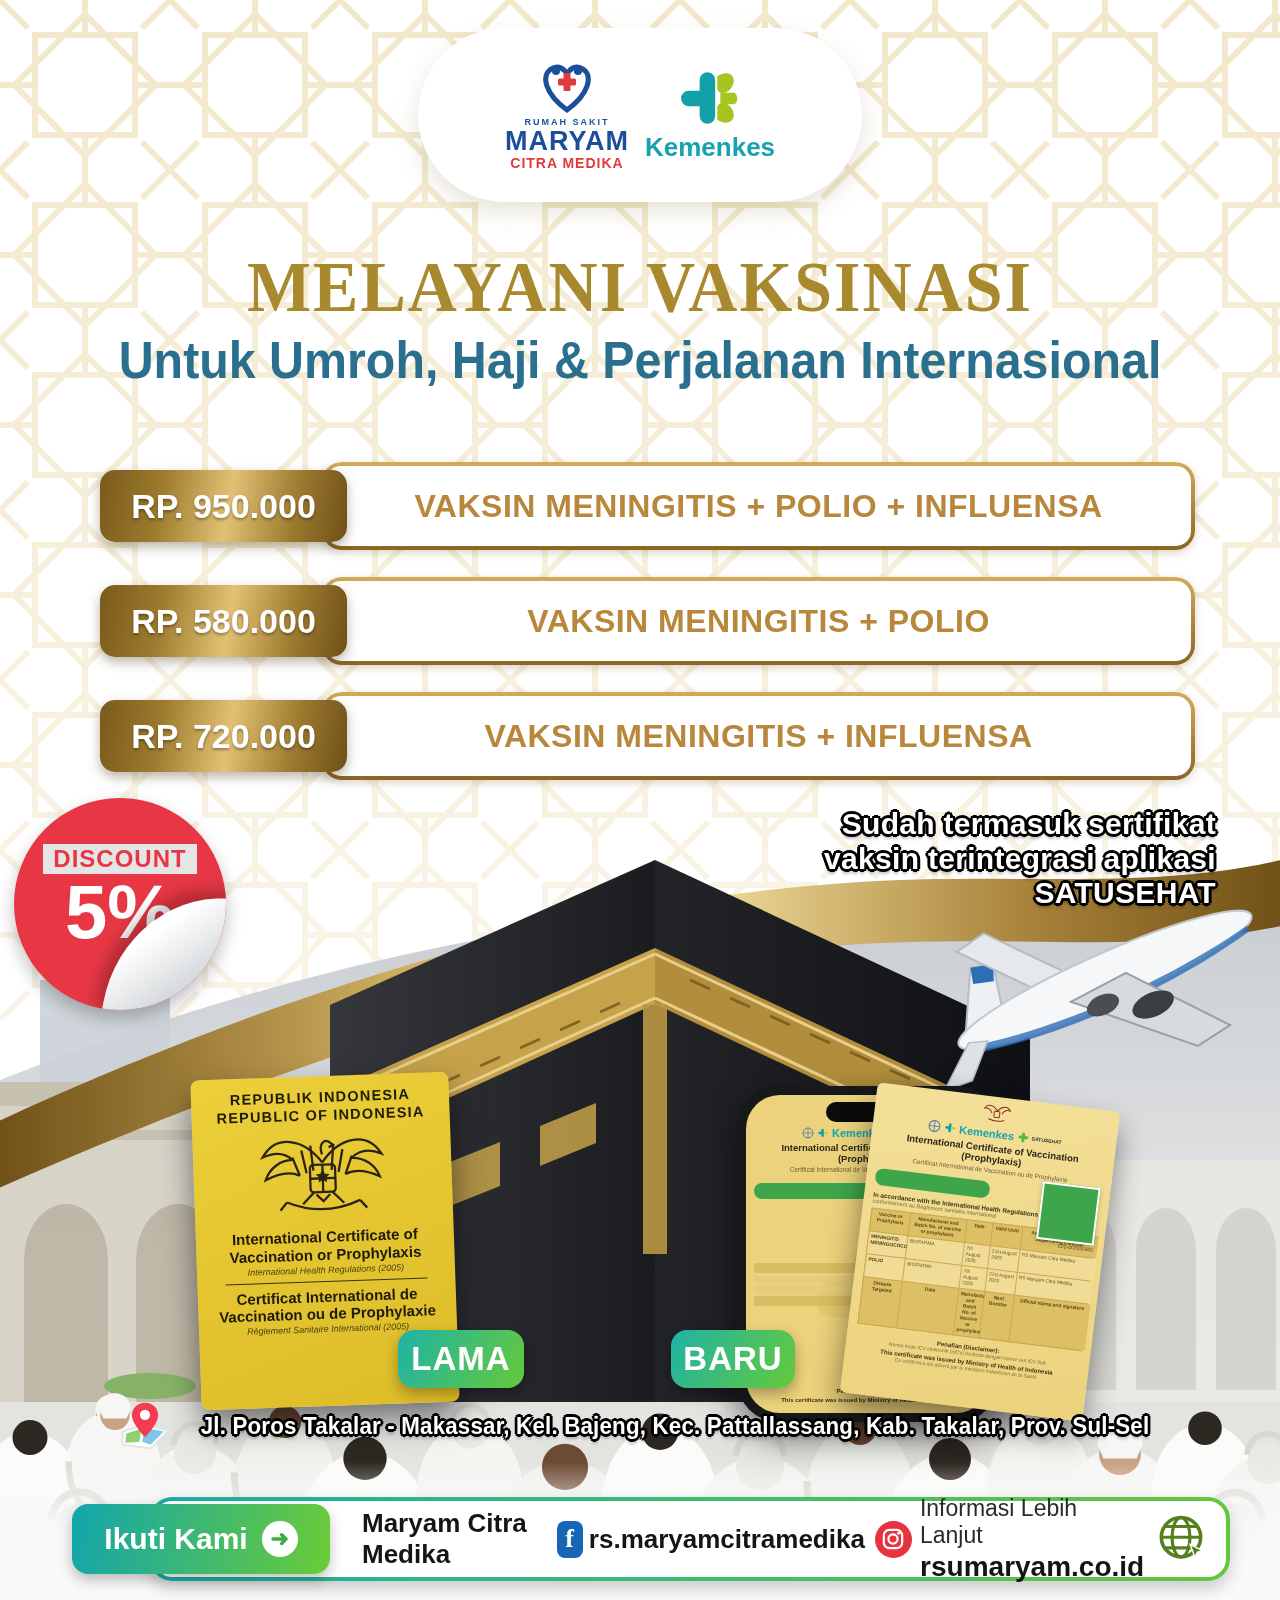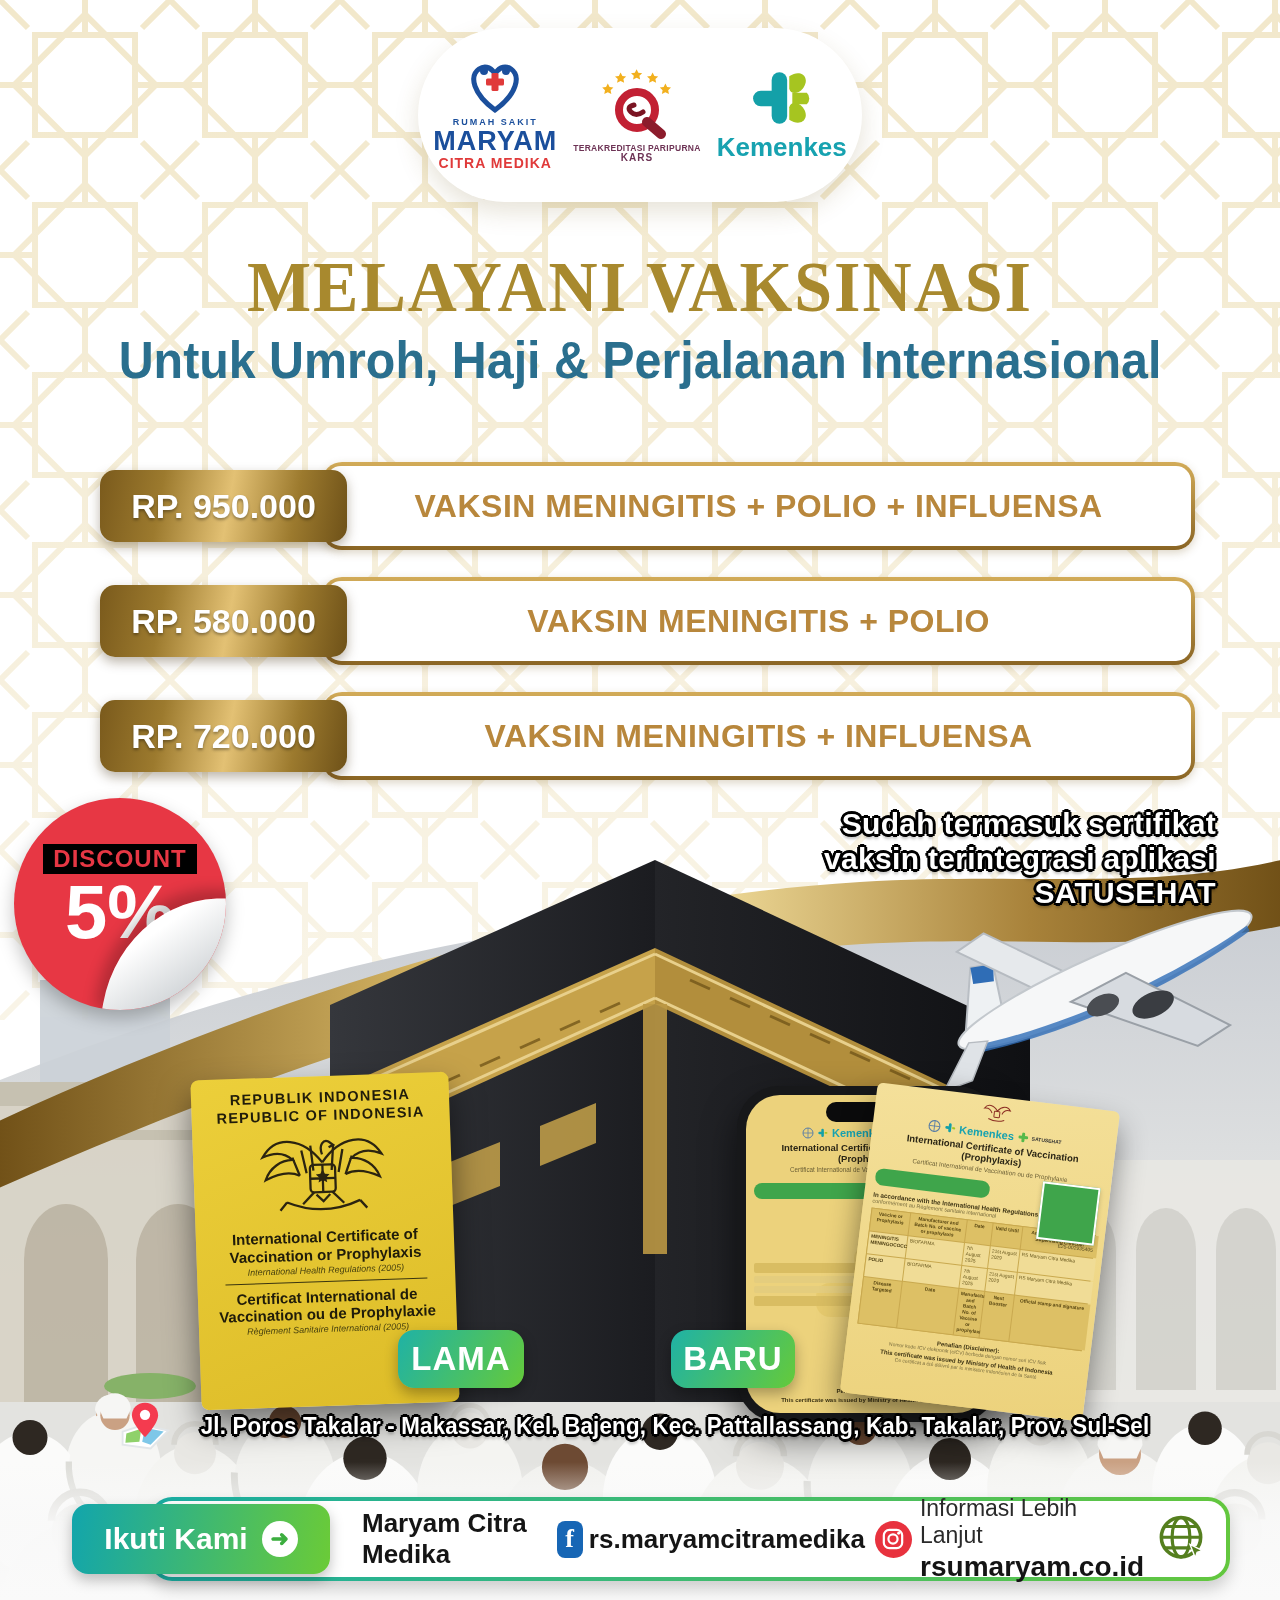--- a/index.html
+++ b/index.html
@@ -30,21 +30,21 @@
   .desc-inner{width:100%;height:100%;background:#fff;border-radius:15px;display:flex;align-items:center;justify-content:center;
     font-size:32px;font-weight:bold;color:#b8873c;letter-spacing:.5px;}
   .price-chip{position:absolute;left:0;top:8px;width:247px;height:72px;border-radius:15px;display:flex;align-items:center;justify-content:center;
     background:linear-gradient(100deg,#7a5a1c 0%,#9c7a2e 25%,#e3c174 52%,#9c7a2e 78%,#6e5118 100%);
     color:#fff;font-size:34px;font-weight:bold;box-shadow:0 5px 12px rgba(60,40,10,.35);text-shadow:0 2px 3px rgba(0,0,0,.35);}
   
   .photo{position:absolute;left:0;top:830px;z-index:1;}
   
   .discount{position:absolute;left:14px;top:798px;width:212px;height:212px;border-radius:50%;background:#e73744;z-index:3;
     text-align:center;box-shadow:0 8px 18px rgba(0,0,0,.25);overflow:hidden;}
-  .disc-label{display:inline-block;background:#000000;color:#e73744;font-size:24px;font-weight:bold;padding:1px 10px;margin-top:46px;letter-spacing:1px;}
+  .disc-label{display:inline-block;background:#e5e5e5;color:#e73744;font-size:24px;font-weight:bold;padding:1px 10px;margin-top:46px;letter-spacing:1px;}
   .disc-value{font-size:76px;font-weight:bold;color:#fff;line-height:.95;margin-top:2px;}
   .curl{position:absolute;right:-14px;bottom:-18px;width:128px;height:138px;transform:rotate(10deg);
     background:linear-gradient(315deg,#9aa0a4 0%,#cfd3d6 30%,#ffffff 68%);border-radius:100% 10% 70% 0/100% 10% 62% 0;
     box-shadow:-8px -8px 14px rgba(0,0,0,.22);}
   
   .outlined{color:#fff;text-shadow:3px 0 #000,-3px 0 #000,0 3px #000,0 -3px #000,2px 2px #000,-2px 2px #000,2px -2px #000,-2px -2px #000,0 5px 3px rgba(0,0,0,.25);}
   .note{position:absolute;right:64px;top:807px;z-index:3;text-align:right;font-size:30px;font-weight:bold;line-height:1.15;letter-spacing:.3px;}
   
   .book{position:absolute;left:196px;top:1076px;width:258px;height:330px;z-index:3;transform:rotate(-2deg);
     background:linear-gradient(160deg,#eccf3a,#ddbc28);border-radius:8px;box-shadow:0 16px 32px rgba(0,0,0,.5);
@@ -142,36 +142,20 @@
       <svg width="62" height="56" viewBox="0 0 60 56">
         <path d="M30 50 C8 34 4 16 14 9 C21 4 28 9 30 15 C32 9 39 4 46 9 C56 16 52 34 30 50 Z" fill="#fff" stroke="#1b4f9c" stroke-width="5"></path>
         <circle cx="19" cy="11" r="4" fill="#1b4f9c"></circle>
           <circle cx="41" cy="11" r="4" fill="#1b4f9c"></circle>
         <rect x="26.5" y="13" width="7" height="18" rx="1.5" fill="#e03a3a"></rect>
         <rect x="21" y="18.5" width="18" height="7" rx="1.5" fill="#e03a3a"></rect>
       </svg>
       <div class="lh-l1">RUMAH SAKIT</div>
       <div class="lh-l2">MARYAM</div>
       <div class="lh-l3">CITRA MEDIKA</div>
-    </div>
-    <div class="logo">
-      <svg width="84" height="74" viewBox="0 0 84 74">
-        <g fill="#f2b01e">
-          <path d="M14 18 l2.2 4.4 4.8.6 -3.5 3.3 .9 4.7 -4.4-2.3 -4.4 2.3 .9-4.7 -3.5-3.3 4.8-.6z" transform="scale(.8) translate(2 4)"></path>
-          <path d="M32 8 l2.2 4.4 4.8.6 -3.5 3.3 .9 4.7 -4.4-2.3 -4.4 2.3 .9-4.7 -3.5-3.3 4.8-.6z" transform="scale(.8)"></path>
-          <path d="M52 4 l2.2 4.4 4.8.6 -3.5 3.3 .9 4.7 -4.4-2.3 -4.4 2.3 .9-4.7 -3.5-3.3 4.8-.6z" transform="scale(.8)"></path>
-          <path d="M72 8 l2.2 4.4 4.8.6 -3.5 3.3 .9 4.7 -4.4-2.3 -4.4 2.3 .9-4.7 -3.5-3.3 4.8-.6z" transform="scale(.8)"></path>
-          <path d="M90 18 l2.2 4.4 4.8.6 -3.5 3.3 .9 4.7 -4.4-2.3 -4.4 2.3 .9-4.7 -3.5-3.3 4.8-.6z" transform="scale(.8) translate(-2 4)"></path>
-        </g>
-        <circle cx="42" cy="44" r="18" fill="none" stroke="#c22033" stroke-width="8"></circle>
-        <path d="M52 56 L66 68" stroke="#8c1c2c" stroke-width="10" stroke-linecap="round"></path>
-        <path d="M48 46 q-7 5 -12 0 q-5 -5 3 -7" fill="none" stroke="#7a1422" stroke-width="5" stroke-linecap="round"></path>
-      </svg>
-      <div class="lk-l1">TERAKREDITASI PARIPURNA</div>
-      <div class="lk-l2">KARS</div>
     </div>
     <div class="logo">
       <svg width="66" height="62" viewBox="0 0 60 60">
         <rect x="20" y="4" width="15" height="50" rx="7.5" fill="#14a0a8"></rect>
         <rect x="2" y="22" width="32" height="15" rx="7.5" fill="#14a0a8"></rect>
         <path d="M37 8 c12 -8 21 2 13 12 c-5 6 -12 5 -13 0 z" fill="#a6c520"></path>
         <path d="M37 50 c12 8 21 -2 13 -12 c-5 -6 -12 -5 -13 0 z" fill="#a6c520"></path>
         <path d="M40 24 h14 a7.5 7.5 0 0 1 0 11 h-14 z" fill="#a6c520"></path>
       </svg>
       <div class="lm-l1">Kemenkes</div>

